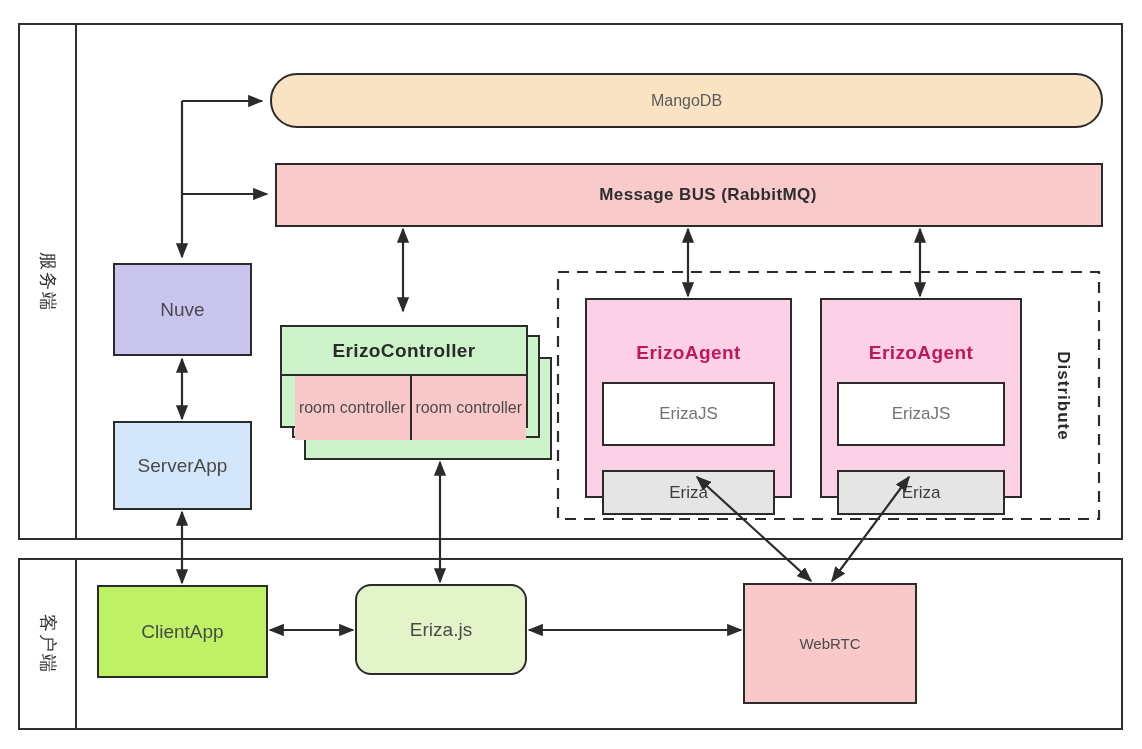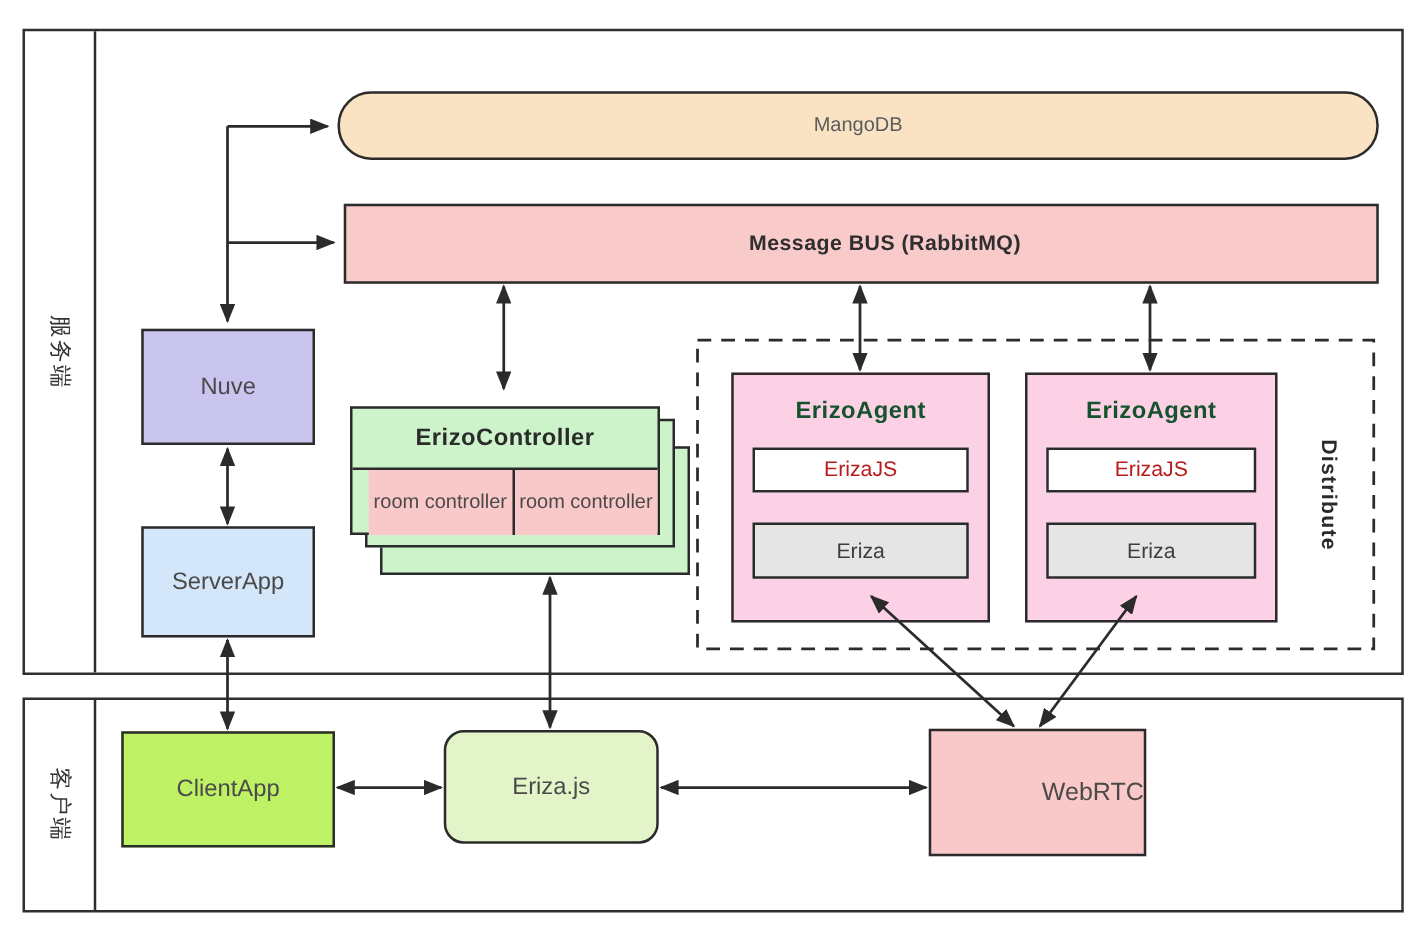--- a/index.html
+++ b/index.html
@@ -25,43 +25,43 @@
   #messagebus{left:275px; top:163px; width:828px; height:64px; background:#f9caca; font-weight:bold; font-size:17px; color:#2e2e2e; letter-spacing:0.4px;padding-left:38px;}
   #nuve{left:113px; top:263px; width:139px; height:93px; background:#c9c5ef; font-size:19px;}
   #serverapp{left:113px; top:421px; width:139px; height:89px; background:#d4e6f9; font-size:19px;}
 
   .ec-layer{position:absolute; box-sizing:border-box; border:2px solid #2b2b2b; background:#cdf3cb;}
   #ec-layer3{left:304px; top:357px; width:248px; height:103px; z-index:1;}
   #ec-layer2{left:292px; top:335px; width:248px; height:103px; z-index:2;}
   #ec-main{left:280px; top:313px; width:248px; height:103px; display:block; padding:0; z-index:3; background:#cdf3cb;margin-top:12px;}
   #ec-title{height:47px; border-bottom:2px solid #2b2b2b; display:flex; align-items:center; justify-content:center;
     font-weight:bold; font-size:19px; color:#2b2b2b; letter-spacing:0.4px;}
-  #ec-body{display:flex; height:52px;padding-left:13px;}
+  #ec-body{display:flex; height:64px;padding-left:13px;}
   .room-cell{flex:1; background:#f9c8c8; display:flex; align-items:center; justify-content:center;
     font-size:16px; line-height:1.15; color:#4a4a4a; text-align:center;}
   .room-cell:first-child{border-right:2px solid #2b2b2b;}
 
   .agent{display:block; padding:0; background:#fcd0e5; z-index:3;}
   #agent1{left:585px; top:298px; width:207px; height:200px;}
   #agent2{left:820px; top:298px; width:202px; height:200px;}
   .agent-title{height:58px; display:flex; align-items:center; justify-content:center;
-    font-weight:bold; font-size:19px; color:#14532d; letter-spacing:0.4px;}
-  .module{margin:0 15px; height:36px; box-sizing:border-box; border:2px solid #2b2b2b;
-    display:flex; align-items:center; justify-content:center; font-size:17px; color:#b91c1c;}
+    font-weight:bold; font-size:19px; color:#be185d; letter-spacing:0.4px;margin-top:24px;}
+  .module{margin:0 15px; height:64px; box-sizing:border-box; border:2px solid #2b2b2b;
+    display:flex; align-items:center; justify-content:center; font-size:17px; color:#737373;}
   .module.erizajs{background:#ffffff; margin-bottom:24px;}
   .module.eriza{background:#e5e5e5; height:45px; color:#3d3d3d;}
 
   #distribute-label-wrap{position:absolute; left:1035px; top:275px; width:55px; height:242px;
     display:flex; align-items:center; justify-content:center; z-index:4;}
   #distribute-label{transform:rotate(90deg); white-space:nowrap; font-weight:bold;
     font-size:17px; color:#2b2b2b; letter-spacing:1px;}
 
   #clientapp{left:97px; top:585px; width:171px; height:93px; background:#bef264; font-size:19px;}
   #erizajslib{left:355px; top:584px; width:172px; height:91px; background:#e2f4c8; font-size:19px;border-radius:16px;}
-  #webrtc{left:743px; top:583px; width:174px; height:102px; background:#f9c8c8; font-size:20px;justify-content:flex-end;}
+  #webrtc{left:743px; top:583px; width:174px; height:121px; background:#f9c8c8; font-size:15px;}
 
   #arrows{position:absolute; left:0; top:0; width:1142px; height:749px; z-index:10; pointer-events:none;}
   .arrow{stroke:#2b2b2b; stroke-width:2.2; fill:none;}
 </style>
 </head>
 <body>
 
 <div id="canvas">
 
   <div class="lane" id="lane-server">

